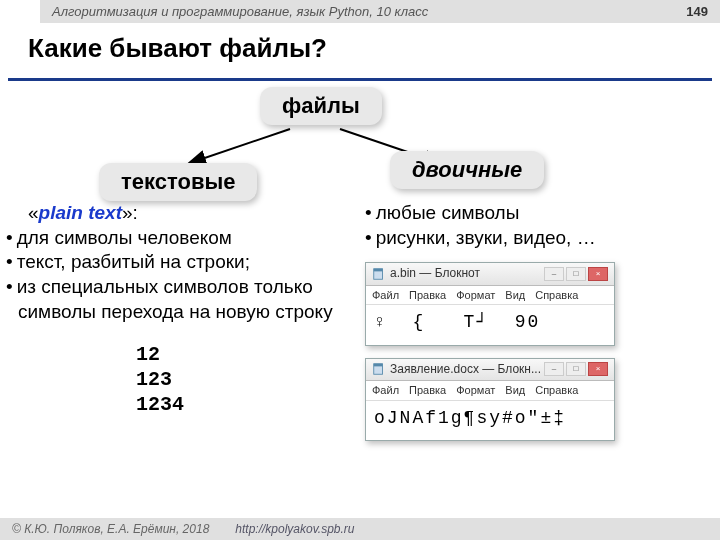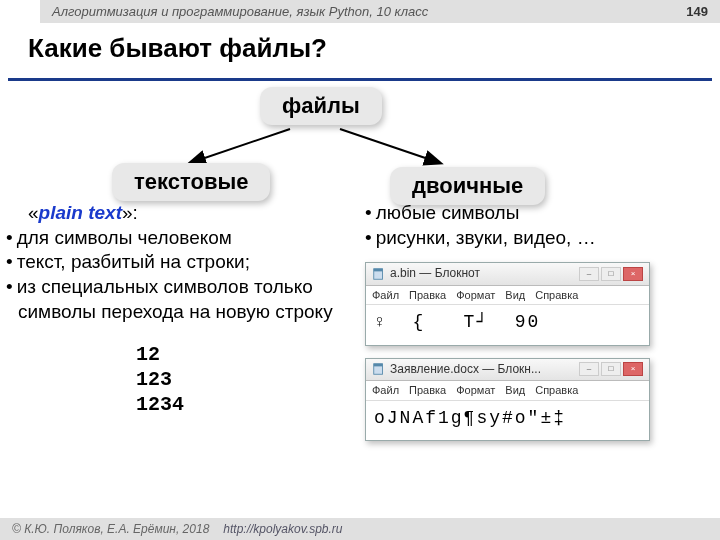--- a/index.html
+++ b/index.html
@@ -38,41 +38,41 @@
     background: #e8e8e8;
     border-radius: 12px;
     box-shadow: 2px 3px 6px rgba(0,0,0,0.25);
     padding: 6px 22px;
     font-size: 22px;
     font-weight: bold;
     color: #000;
     text-align: left;
   }
   .node-root { top: 6px; left: 260px; }
-  .node-left { top: 82px; left: 112px; }
-  .node-right { top: 86px; left: 390px; }
+  .node-left { top: 82px; left: 99px; }
+  .node-right { top: 70px; left: 390px; font-style: italic; }
   svg.arrows { position: absolute; top: 0; left: 0; width: 720px; height: 130px; pointer-events: none; }
   .cols {
     display: flex;
     padding: 0 6px;
     gap: 10px;
   }
   .col { flex: 1; font-size: 19px; line-height: 1.3; color: #000; }
   .col ul { list-style: none; padding-left: 12px; }
   .col ul li::before { content: "•"; margin-left: -12px; margin-right: 4px; }
   .plain { color: #1a3acc; font-style: italic; font-weight: bold; }
   .example {
     font-family: "Courier New", monospace;
     font-weight: bold;
     font-size: 20px;
     margin: 18px 0 0 130px;
     line-height: 1.25;
   }
   .notepad {
-    border: 1px solid #9aa; width: 285px;
+    border: 1px solid #9aa; width: 250px;
     box-shadow: 2px 3px 6px rgba(0,0,0,0.25);
     background: #fff; margin-top: 12px;
     font-size: 12px;
   }
   .np-titlebar {
     background: linear-gradient(#f8f8f8,#e4e4e4);
     border-bottom: 1px solid #bbb;
     display: flex; align-items: center; gap: 4px;
     padding: 3px 6px;
   }
@@ -81,21 +81,21 @@
   .np-btns { display: flex; gap: 2px; }
   .np-btn { width: 20px; height: 14px; background: #eee; border: 1px solid #ccc; font-size: 8px; text-align: center; line-height: 12px; color:#555;}
   .np-btn.close { background: #d66; color:#fff; border-color:#b44;}
   .np-menu { display: flex; gap: 10px; padding: 2px 6px; border-bottom: 1px solid #ddd; color:#333; font-size: 11px;}
   .np-body { font-family: "Courier New", monospace; font-size: 18px; padding: 6px 8px 10px; white-space: pre; color:#000; letter-spacing: 2px;}
   .footer {
     position: absolute; bottom: 0; left: 0; right: 0;
     background: #e0e0e0;
     padding: 4px 12px;
     font-size: 12px; color: #666; font-style: italic;
-    display: flex; gap: 14px;
+    display: flex; gap: 26px;
   }
   .footer .url { color: #556; }
 </style>
 </head>
 <body>
 
 <div class="header">
   <span>Алгоритмизация и программирование, язык Python, 10 класс</span>
   <span class="pg">149</span>
 </div>

